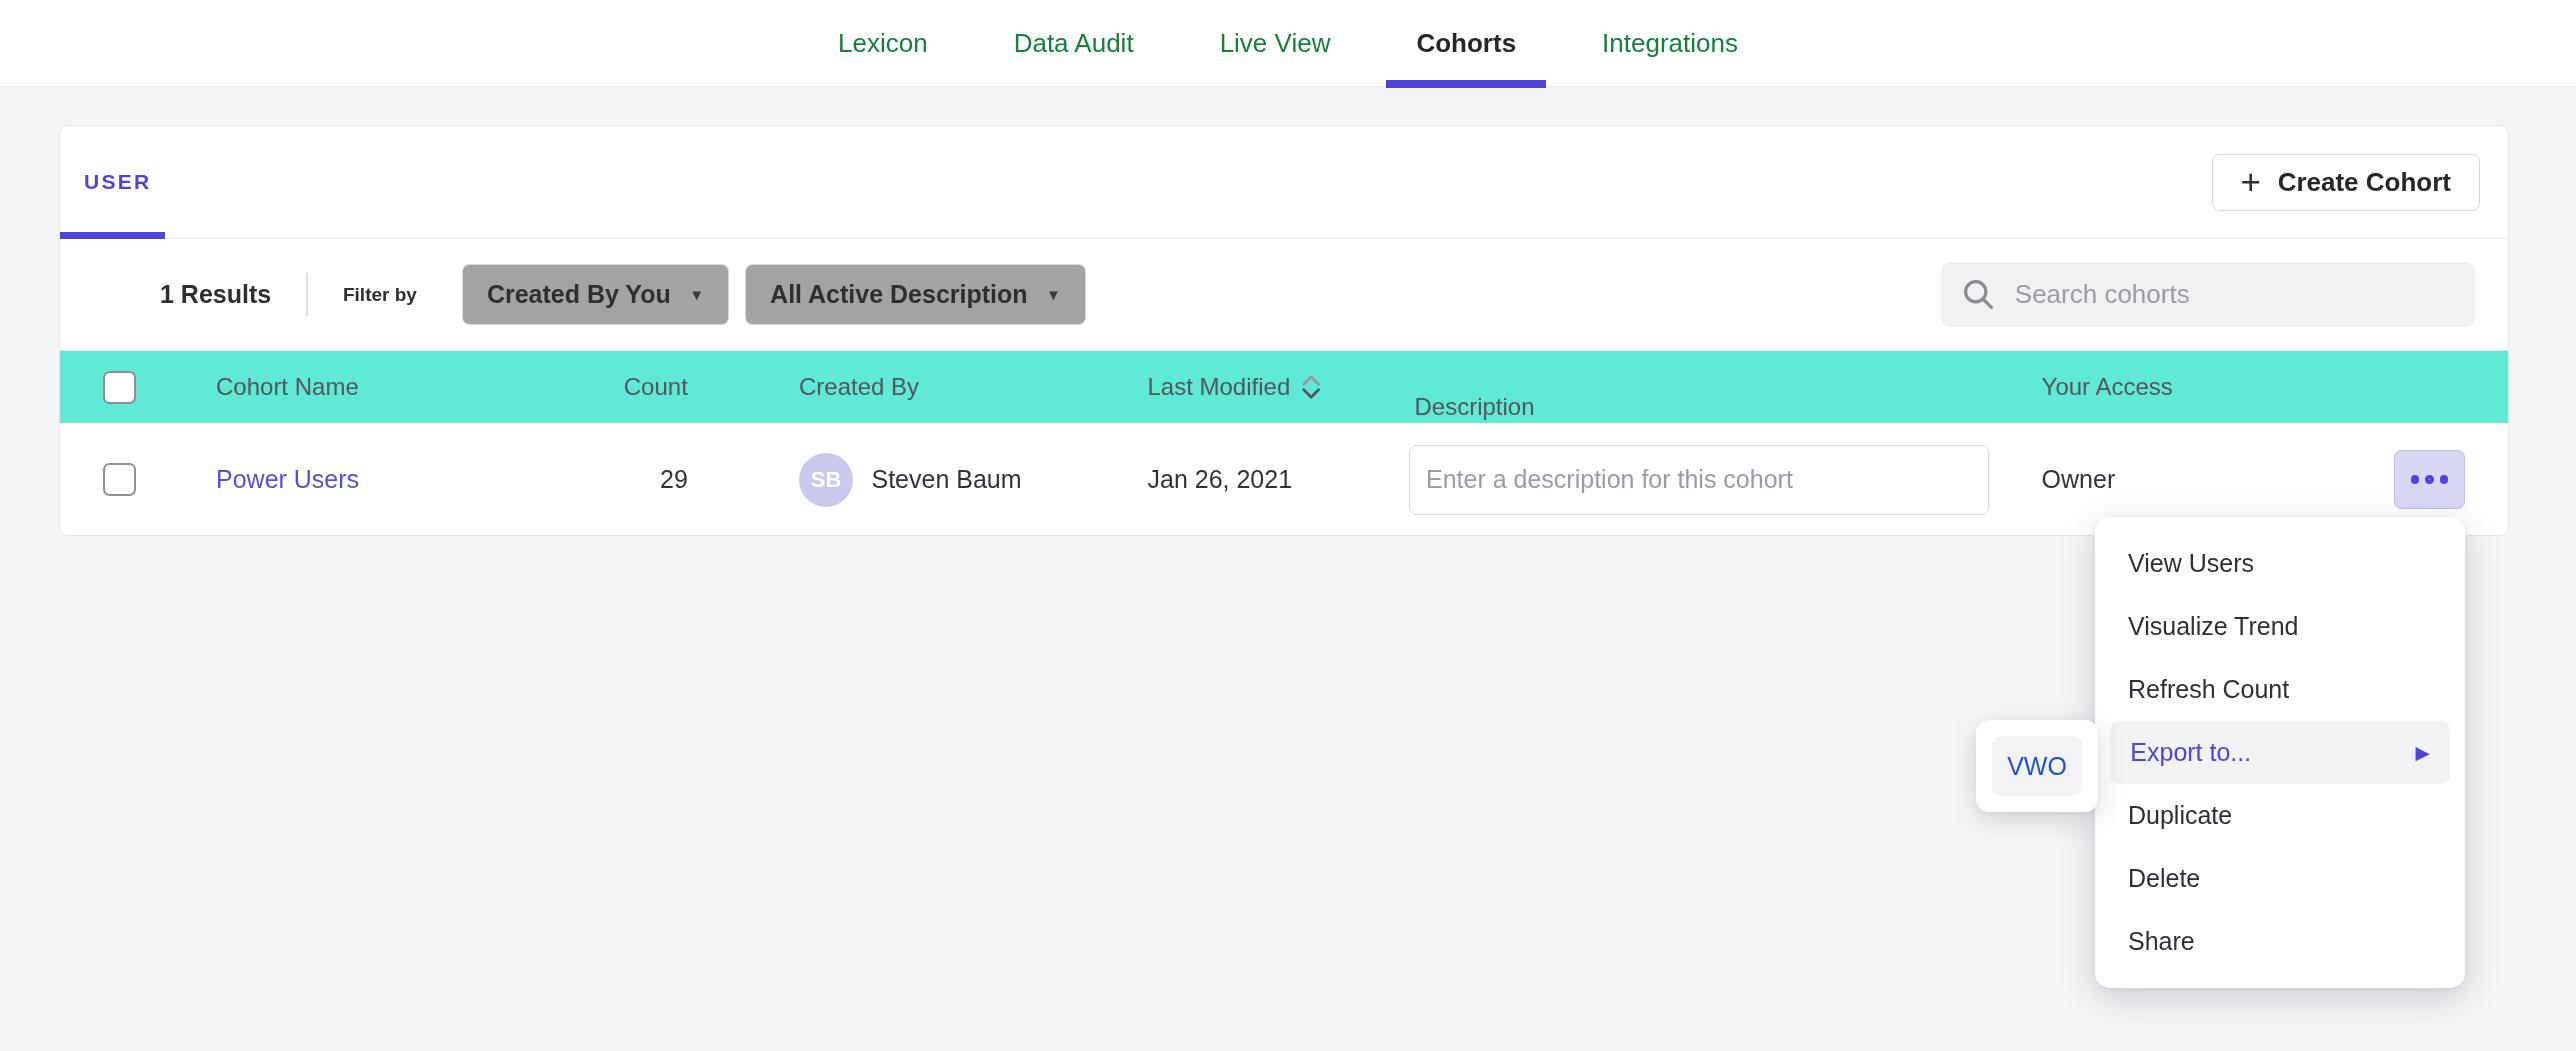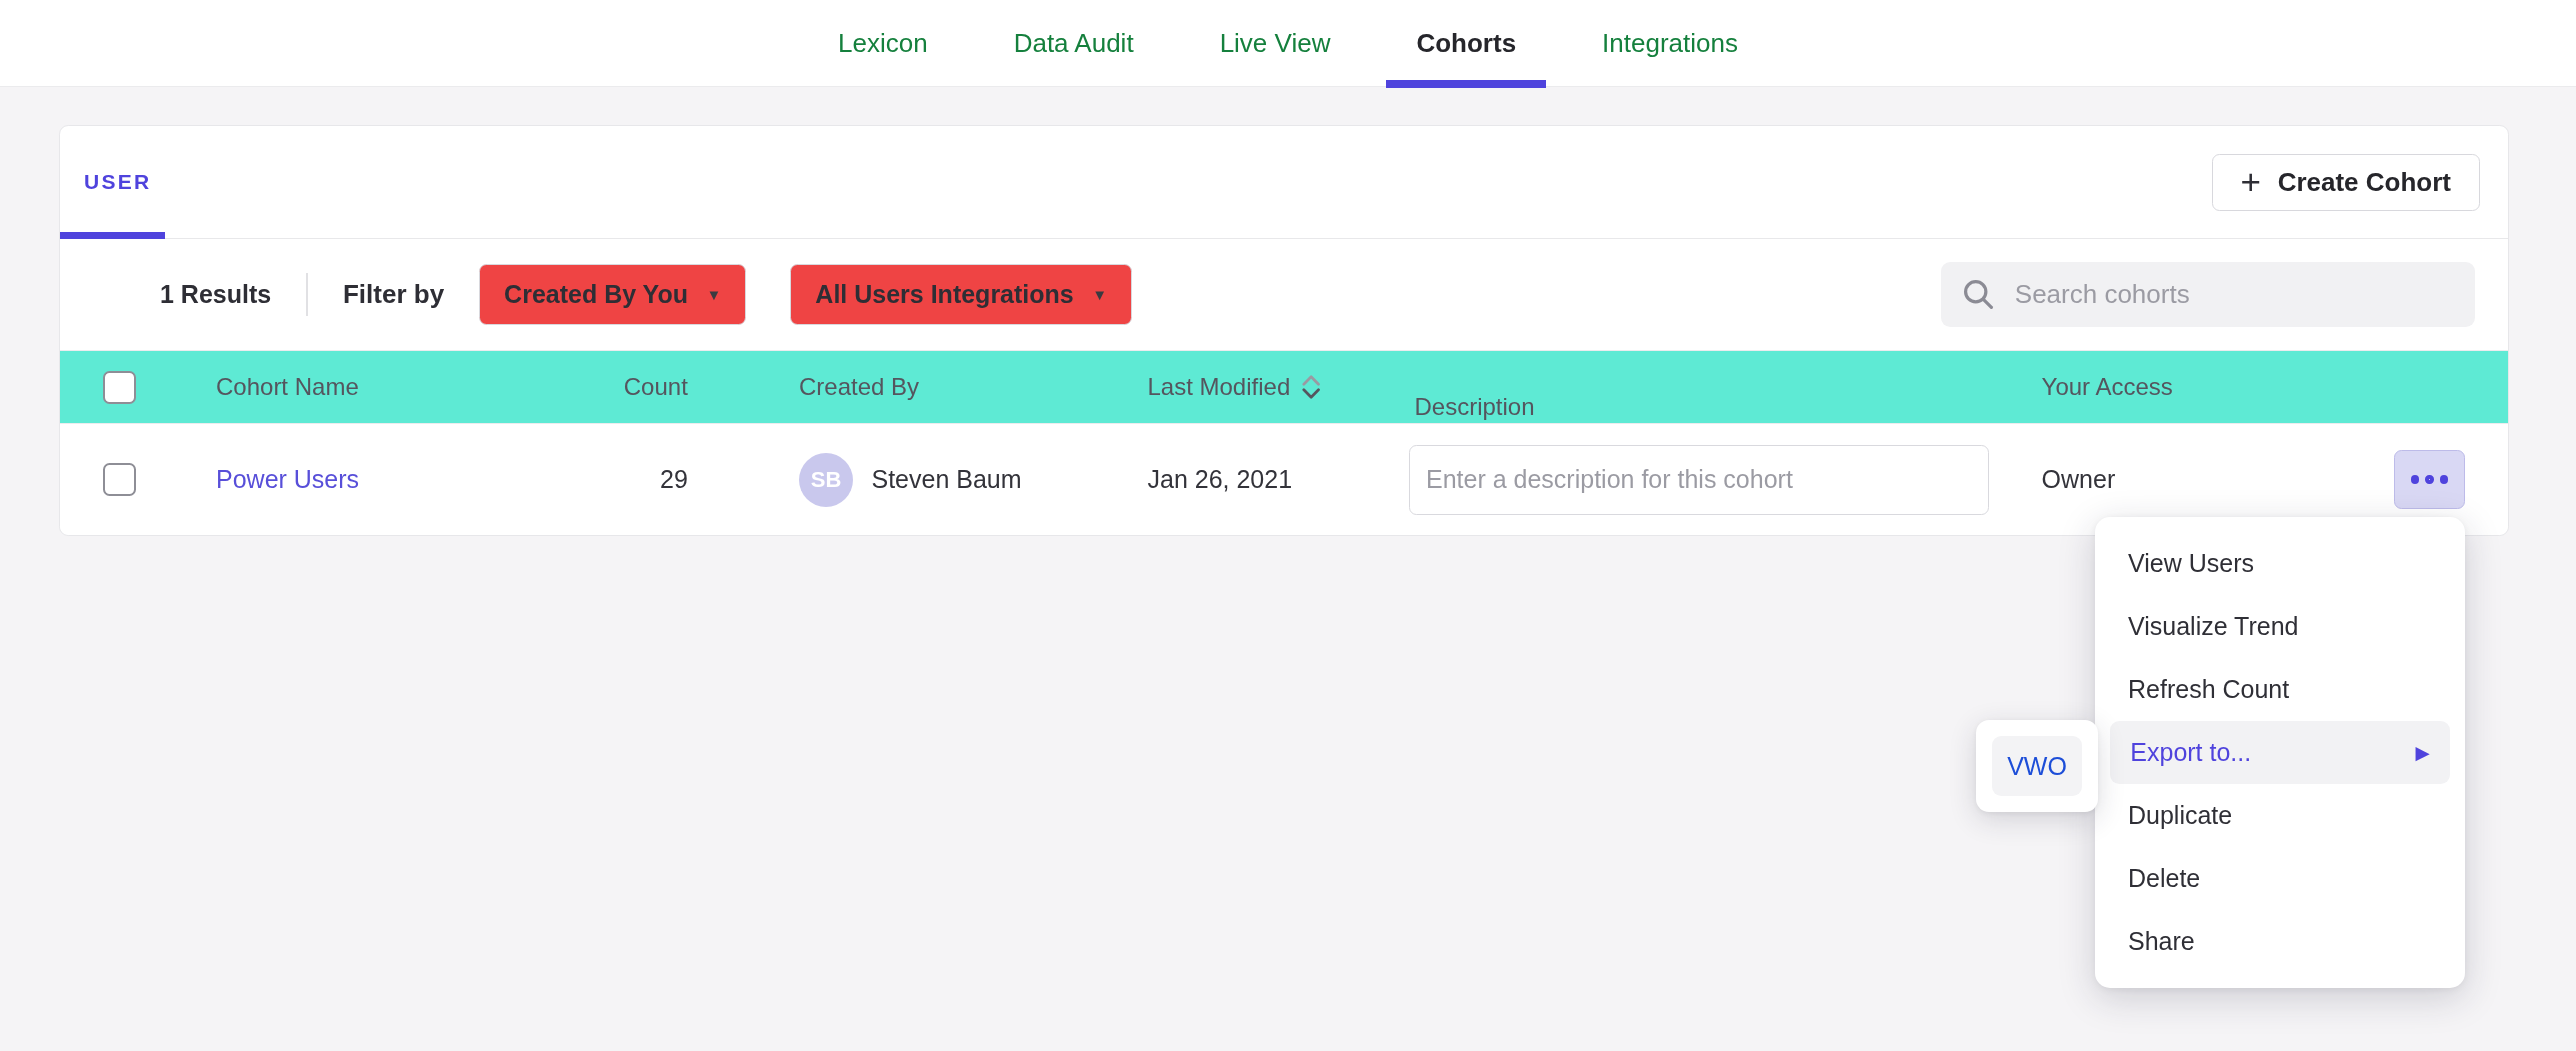--- a/index.html
+++ b/index.html
@@ -53,26 +53,26 @@
   }
   .create-btn .plus { font-size:35px; font-weight:400; margin-right:16.6px; color:#2e2e35; }
 
   
   .filter-row {
     height:111px; display:flex; align-items:center;
     padding:0 33px 0 100px;
   }
   .results-label { font-size:25px; font-weight:600; color:#2e2e35; white-space:nowrap; }
   .v-divider { width:1.8px; height:43px; background:#e1e1e4; margin:0 35px; }
-  .filterby-label { font-size:26px; font-weight:600; color:#2e2e35; margin-right:35px; white-space:nowrap; }
+  .filterby-label { font-size:19px; font-weight:600; color:#2e2e35; margin-right:45px; white-space:nowrap; }
   .dropdown {
     display:flex; align-items:center; height:61px; padding:8px 24px;
-    border:0.9px solid #d8d8dd; border-radius:7.4px; background:#ef4444;
+    border:0.9px solid #d8d8dd; border-radius:7.4px; background:#a3a3a3;
     font-size:25px; font-weight:600; color:#2e2e35; cursor:pointer;
-    margin-right:44px; white-space:nowrap;
+    margin-right:16px; white-space:nowrap;
   }
   .dropdown .caret { font-size:15px; color:#3a3a40; margin-left:18.5px; }
   .search-box {
     margin-left:auto; width:534px; height:65px; background:#f1f1f3;
     border-radius:9.2px; display:flex; align-items:center; padding:0 18.5px 0 20.3px;
   }
   .search-box svg { flex:none; margin-right:18.5px; }
   .search-box input {
     border:none; outline:none; background:transparent; width:100%;
     font-family:"Liberation Sans", sans-serif; font-size:26px; color:#33333a;
@@ -179,21 +179,21 @@
 
   <div class="filter-row">
     <span class="results-label">1 Results</span>
     <span class="v-divider"></span>
     <span class="filterby-label">Filter by</span>
     <div class="dropdown">
       <span>Created By You</span>
       <span class="caret">▼</span>
     </div>
     <div class="dropdown">
-      <span>All Users Integrations</span>
+      <span>All Active Description</span>
       <span class="caret">▼</span>
     </div>
     <div class="search-box">
       <svg width="35" height="35" viewBox="0 0 38 38">
         <circle cx="16" cy="16" r="11" fill="none" stroke="#8b8b94" stroke-width="3.5"></circle>
         <line x1="24" y1="24" x2="33" y2="33" stroke="#8b8b94" stroke-width="3.5" stroke-linecap="round"></line>
       </svg>
       <input type="text" placeholder="Search cohorts" style="">
     </div>
   </div>

